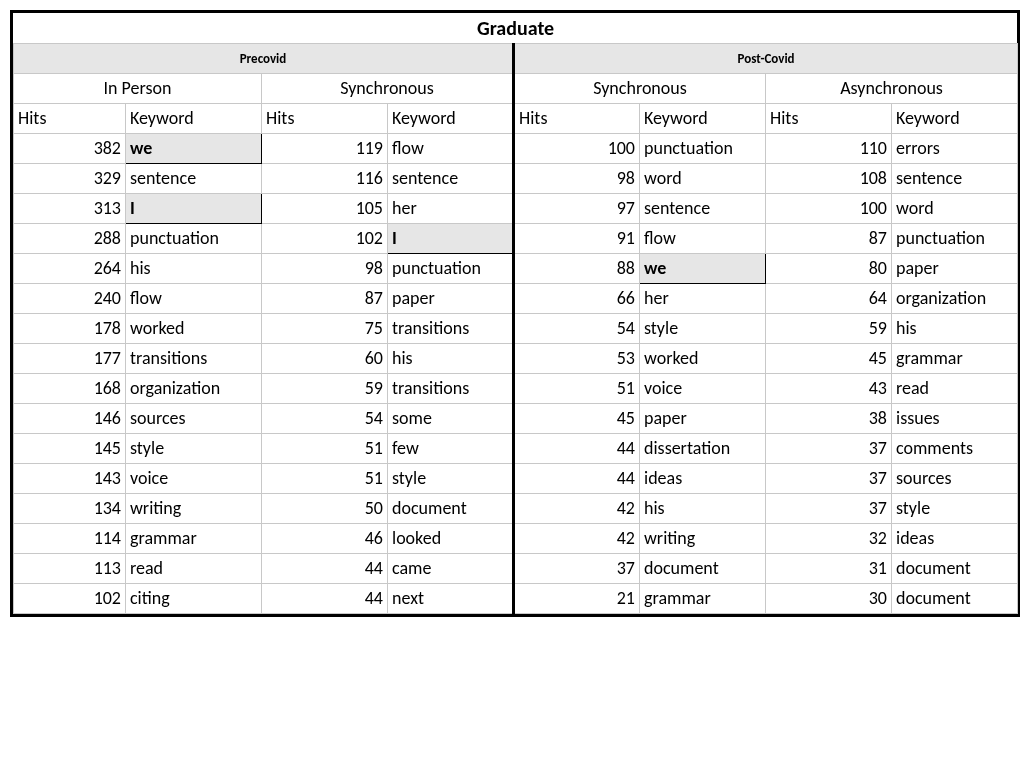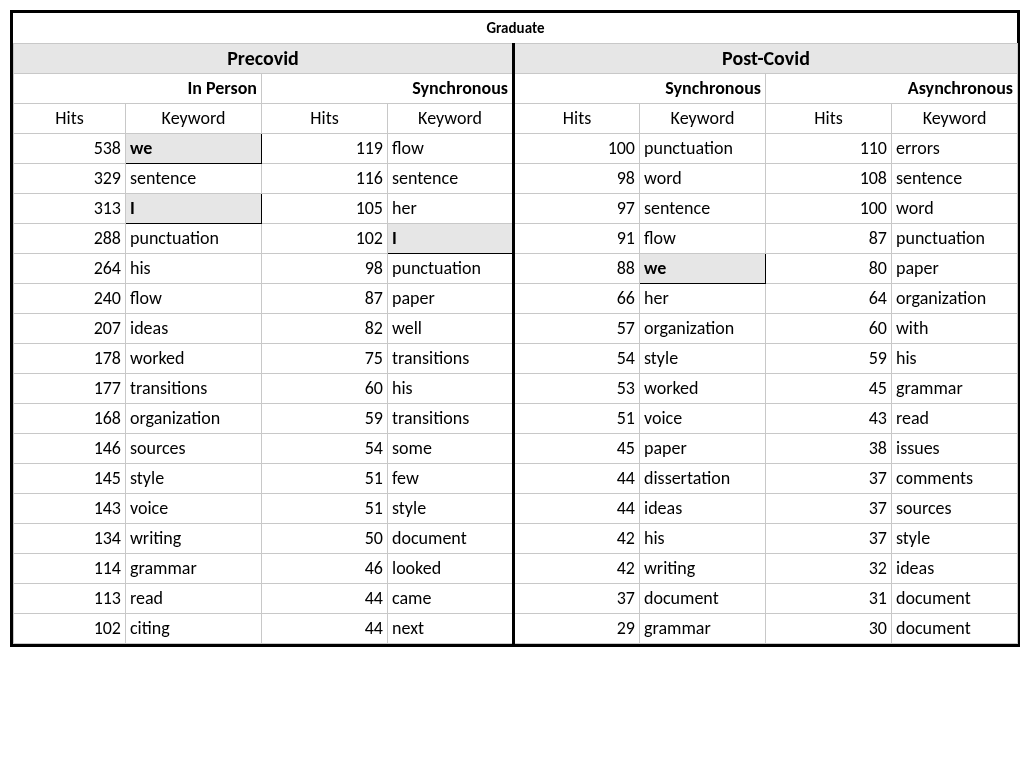--- a/index.html
+++ b/index.html
@@ -25,37 +25,37 @@
     border: 1px solid #c8c8c8;
     padding: 2px 4px;
     height: 30px;
     box-sizing: border-box;
     overflow: hidden;
     white-space: nowrap;
   }
   .title-row td {
     text-align: center;
     font-weight: bold;
-    font-size: 15px;
+    font-size: 20px;
     border-top: none;
     border-left: none;
     border-right: none;
   }
   .period-row td {
     background: #e6e6e6;
     text-align: center;
     font-weight: bold;
-    font-size: 20px;
+    font-size: 13px;
   }
   .cat-row td {
-    font-weight: bold;
-    text-align: right;
+    font-weight: normal;
+    text-align: center;
   }
   .hdr-row td {
-    text-align: center;
+    text-align: left;
   }
   .num { text-align: right; }
   .kw  { text-align: left; }
   .hl  { background: #e6e6e6; font-weight: bold; border: 1.5px solid #000; }
   .vsep-r { border-right: 3px solid #000; }
   
 </style>
 </head>
 <body>
 
@@ -89,21 +89,21 @@
       <td>Hits</td>
       <td>Keyword</td>
       <td>Hits</td>
       <td class="vsep-r">Keyword</td>
       <td>Hits</td>
       <td>Keyword</td>
       <td>Hits</td>
       <td>Keyword</td>
     </tr>
         <tr>
-          <td class="num">538</td>
+          <td class="num">382</td>
           <td class="kw hl">we</td>
           <td class="num">119</td>
           <td class="kw vsep-r">flow</td>
           <td class="num">100</td>
           <td class="kw">punctuation</td>
           <td class="num">110</td>
           <td class="kw">errors</td>
         </tr>
         <tr>
           <td class="num">329</td>
@@ -149,30 +149,20 @@
           <td class="num">240</td>
           <td class="kw">flow</td>
           <td class="num">87</td>
           <td class="kw vsep-r">paper</td>
           <td class="num">66</td>
           <td class="kw">her</td>
           <td class="num">64</td>
           <td class="kw">organization</td>
         </tr>
         <tr>
-          <td class="num">207</td>
-          <td class="kw">ideas</td>
-          <td class="num">82</td>
-          <td class="kw vsep-r">well</td>
-          <td class="num">57</td>
-          <td class="kw">organization</td>
-          <td class="num">60</td>
-          <td class="kw">with</td>
-        </tr>
-        <tr>
           <td class="num">178</td>
           <td class="kw">worked</td>
           <td class="num">75</td>
           <td class="kw vsep-r">transitions</td>
           <td class="num">54</td>
           <td class="kw">style</td>
           <td class="num">59</td>
           <td class="kw">his</td>
         </tr>
         <tr>
@@ -253,20 +243,20 @@
           <td class="num">37</td>
           <td class="kw">document</td>
           <td class="num">31</td>
           <td class="kw">document</td>
         </tr>
         <tr>
           <td class="num">102</td>
           <td class="kw">citing</td>
           <td class="num">44</td>
           <td class="kw vsep-r">next</td>
-          <td class="num">29</td>
+          <td class="num">21</td>
           <td class="kw">grammar</td>
           <td class="num">30</td>
           <td class="kw">document</td>
         </tr>
       </tbody>
 </table>
 </div>
 
 </body></html>

